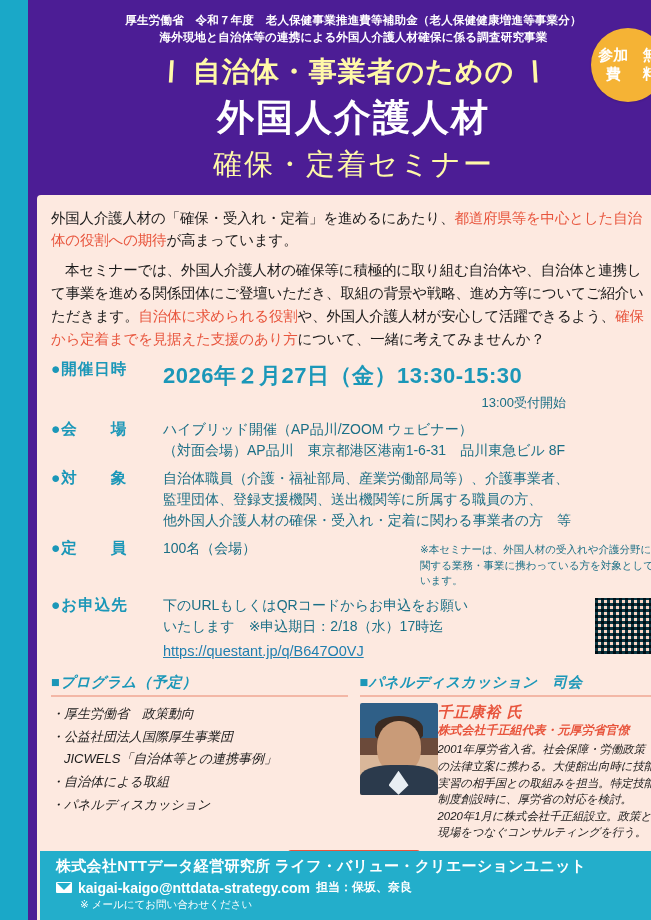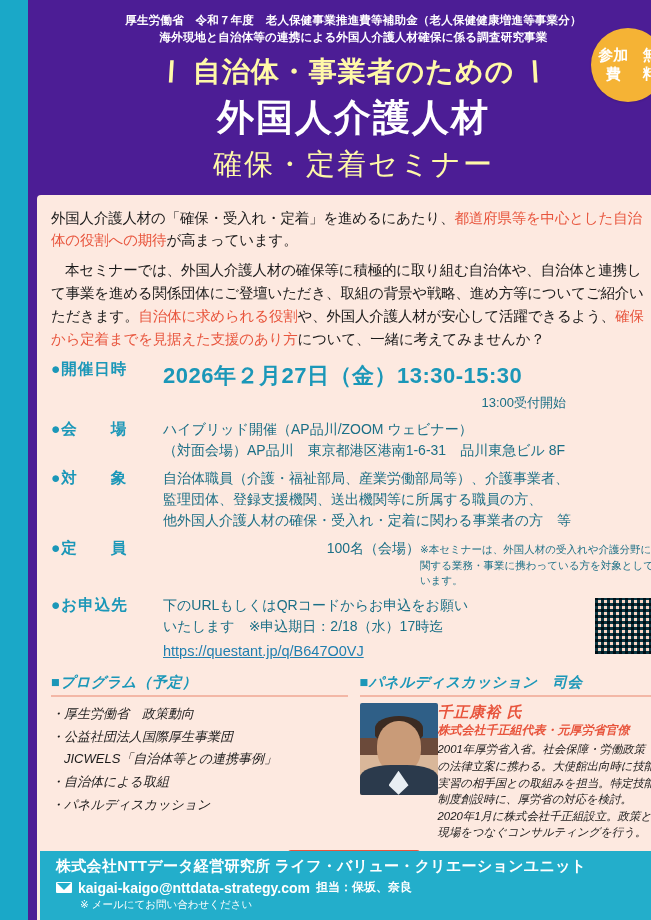--- a/index.html
+++ b/index.html
@@ -141,21 +141,21 @@
     font-size: 13px;
     margin-top: 1px;
     padding-right: 90px;
   }
   .note-small {
     color: #1b6f86;
     font-size: 10.5px;
     line-height: 1.45;
   }
   .cap-row { display:flex; }
-  .cap-col { flex: 1; text-align: right; }
+  .cap-col { flex: 1; }
   .cap-note { flex: 0 0 236px; padding-top: 4px; }
   .url-link {
     color: #1f7fb0;
     font-size: 14.5px;
     display: block;
     margin-top: 4px;
   }
   .qr {
     position: absolute;
     right: 16px;

